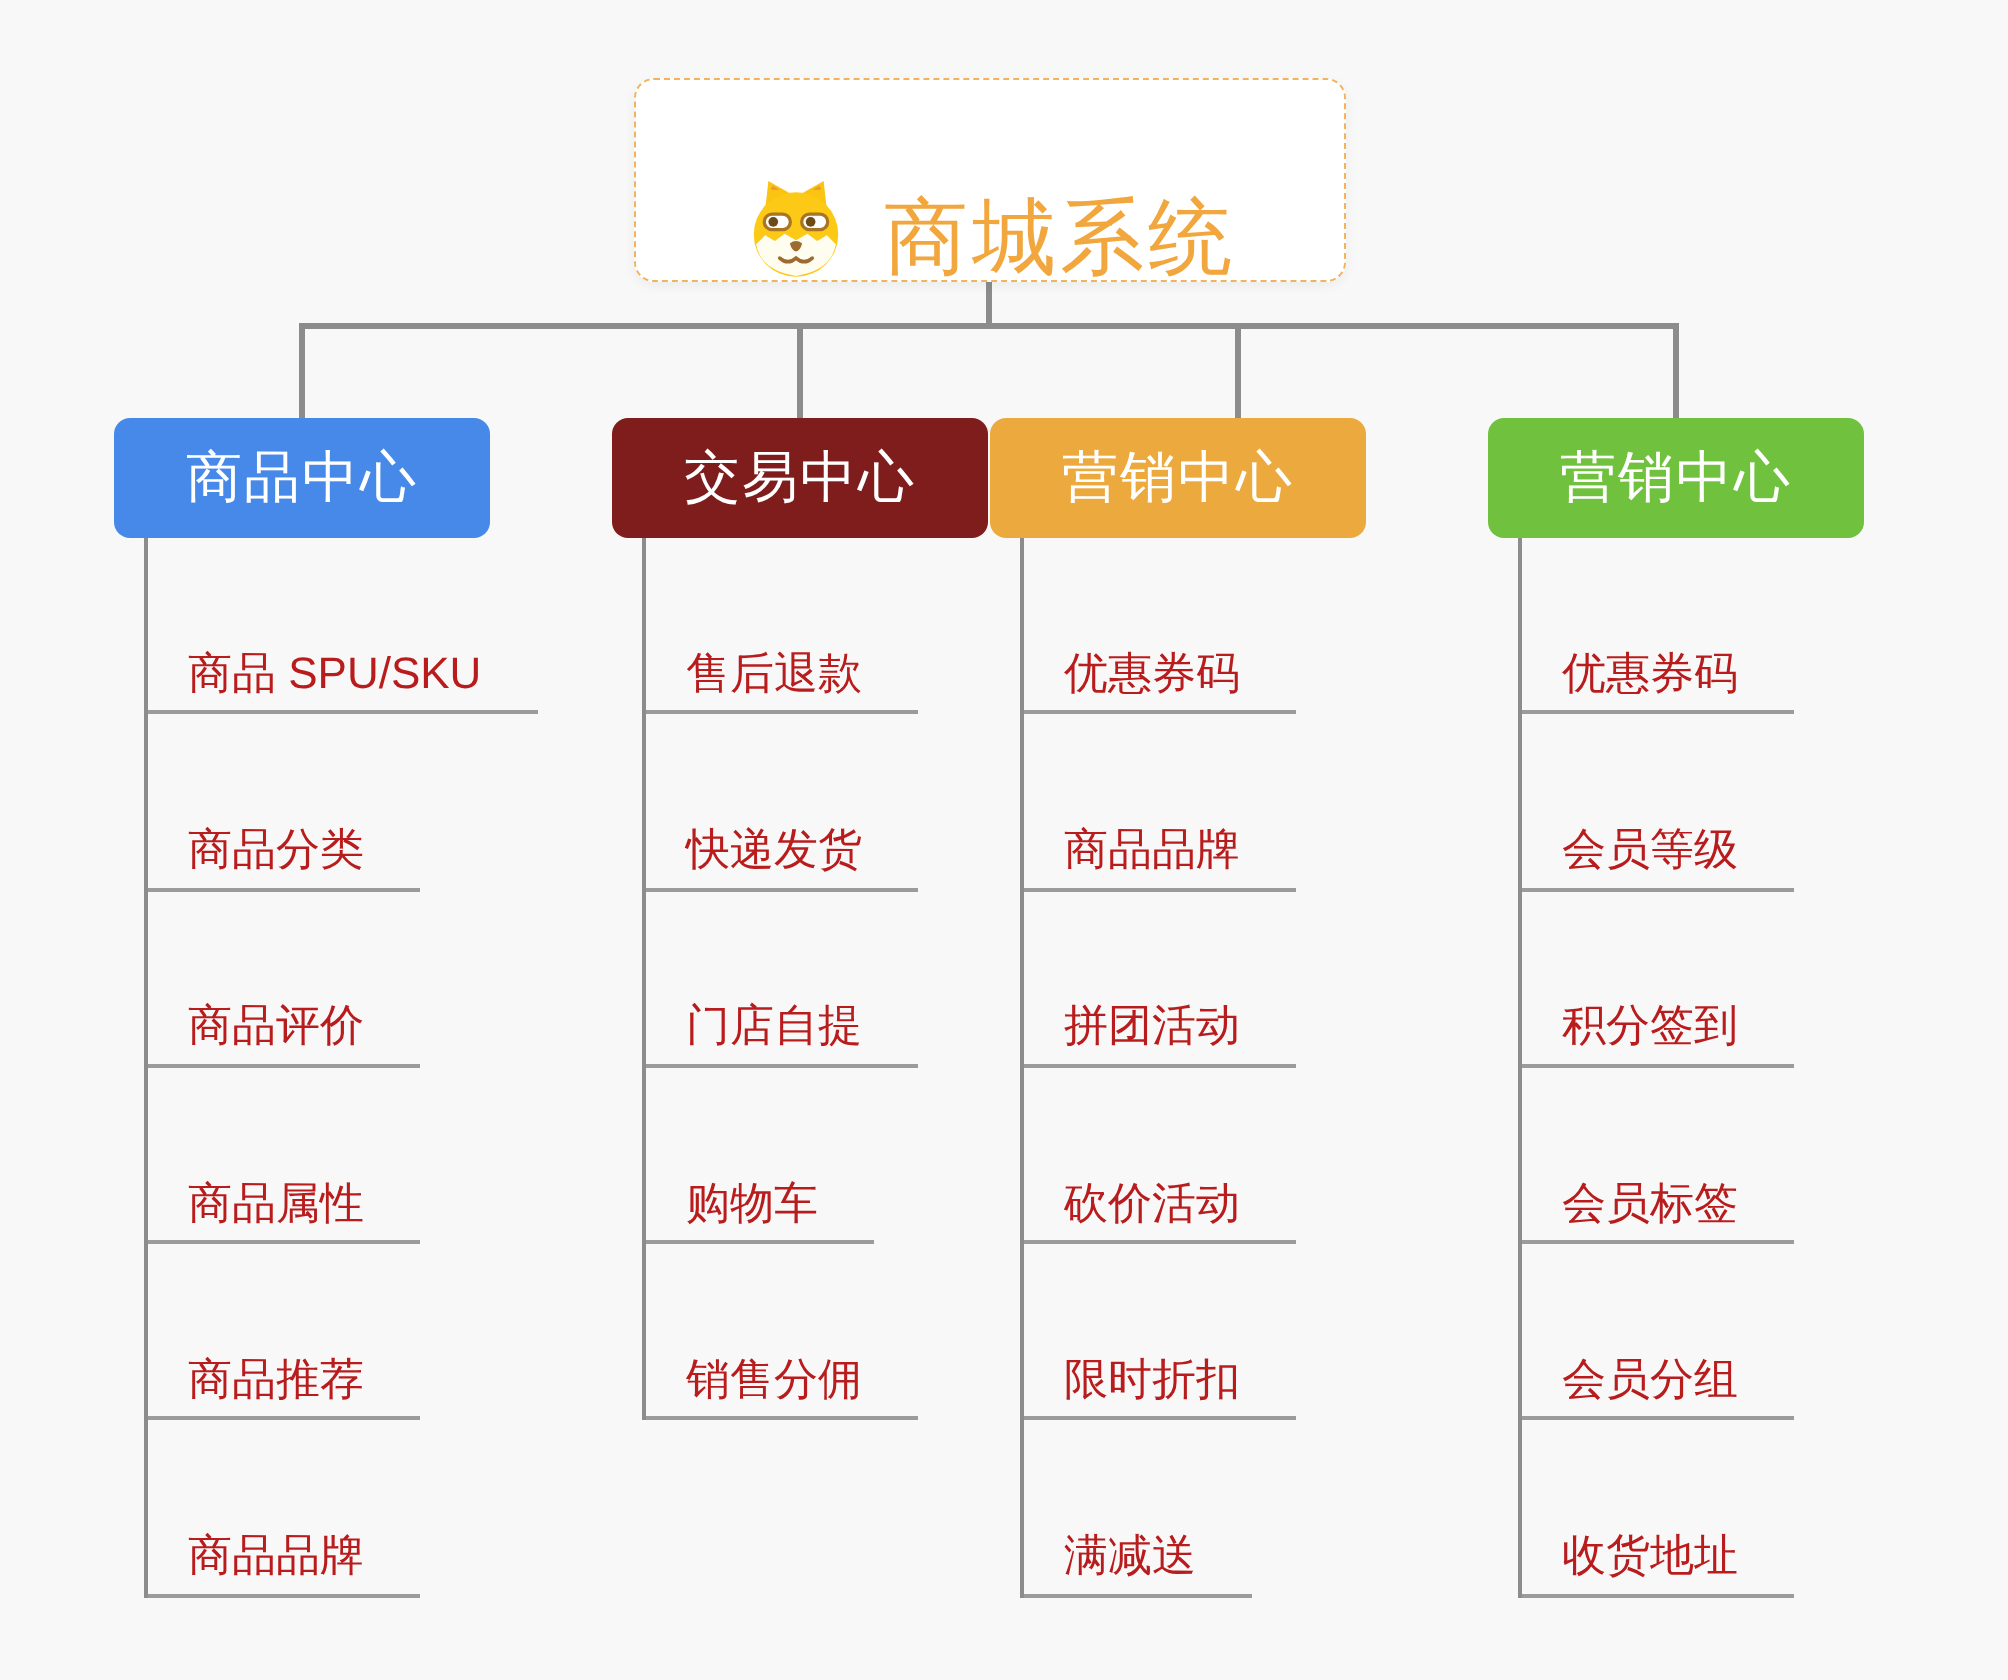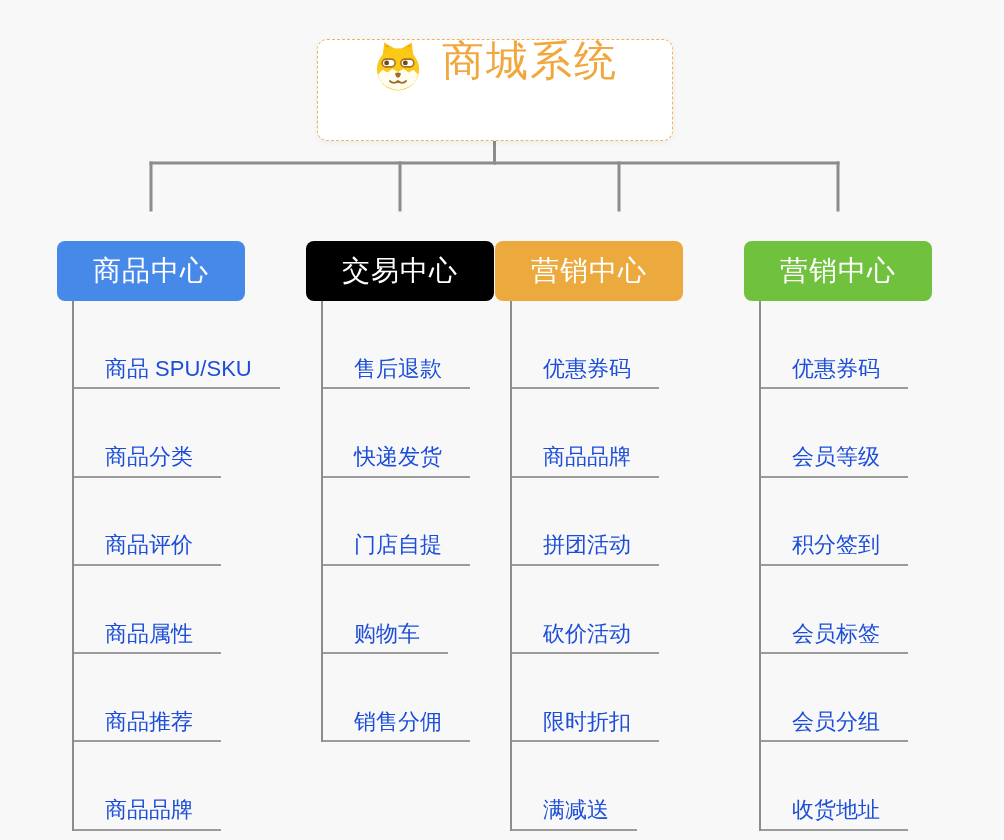--- a/index.html
+++ b/index.html
@@ -14,21 +14,21 @@
   
   .wires{position:absolute;left:0;top:0;width:1004px;height:840px;pointer-events:none;}
 
   
   .root-node{
     position:absolute;left:317px;top:39px;width:356px;height:102px;
     background:#ffffff;
     border:1px dashed #f2b35c;
     border-radius:10px;
     box-shadow:0 2px 6px rgba(0,0,0,0.05);
-    display:flex;align-items:flex-start;justify-content:center;gap:18px;
+    display:flex;align-items:flex-end;justify-content:center;gap:18px;
     box-sizing:border-box;
     z-index:2;
   }
   .root-title{
     font-size:42px;
     font-weight:500;
     color:#f1a73e;
     letter-spacing:2px;
     line-height:1;
   }
@@ -43,38 +43,37 @@
   .cat-box{
     width:188px;height:60px;
     border-radius:8px;
     display:flex;align-items:center;justify-content:center;
     color:#ffffff;
     font-size:28px;
     font-weight:400;
     letter-spacing:1px;
     box-sizing:border-box;
     cursor:pointer;
-    margin-top:32px;
   }
   
   .children{
     margin-left:15px;
     border-left:2px solid #8c8c8c;
     width:max-content;
   }
   .child{
     width:max-content;
     height:88.3px;
     display:flex;
     align-items:flex-end;
-    padding:0 28px 4px 31px;
+    padding:0 28px 4px 20px;
     border-bottom:2px solid #9b9b9b;
     box-sizing:border-box;
     font-size:22px;
-    color:#1d4ed8;
+    color:#b91c1c;
     white-space:nowrap;
     cursor:pointer;
     line-height:1.3;
   }
 </style>
 </head>
 <body>
 
 <div class="stage">
 
@@ -114,21 +113,21 @@
       <div class="child">商品 SPU/SKU</div>
       <div class="child">商品分类</div>
       <div class="child">商品评价</div>
       <div class="child">商品属性</div>
       <div class="child">商品推荐</div>
       <div class="child">商品品牌</div>
     </div>
   </div>
 
   <div class="branch b1">
-    <div class="cat-box" style="background-color: #000000;">交易中心</div>
+    <div class="cat-box" style="background-color: #7f1d1d;">交易中心</div>
     <div class="children">
       <div class="child">售后退款</div>
       <div class="child">快递发货</div>
       <div class="child">门店自提</div>
       <div class="child">购物车</div>
       <div class="child">销售分佣</div>
     </div>
   </div>
 
   <div class="branch b2">

